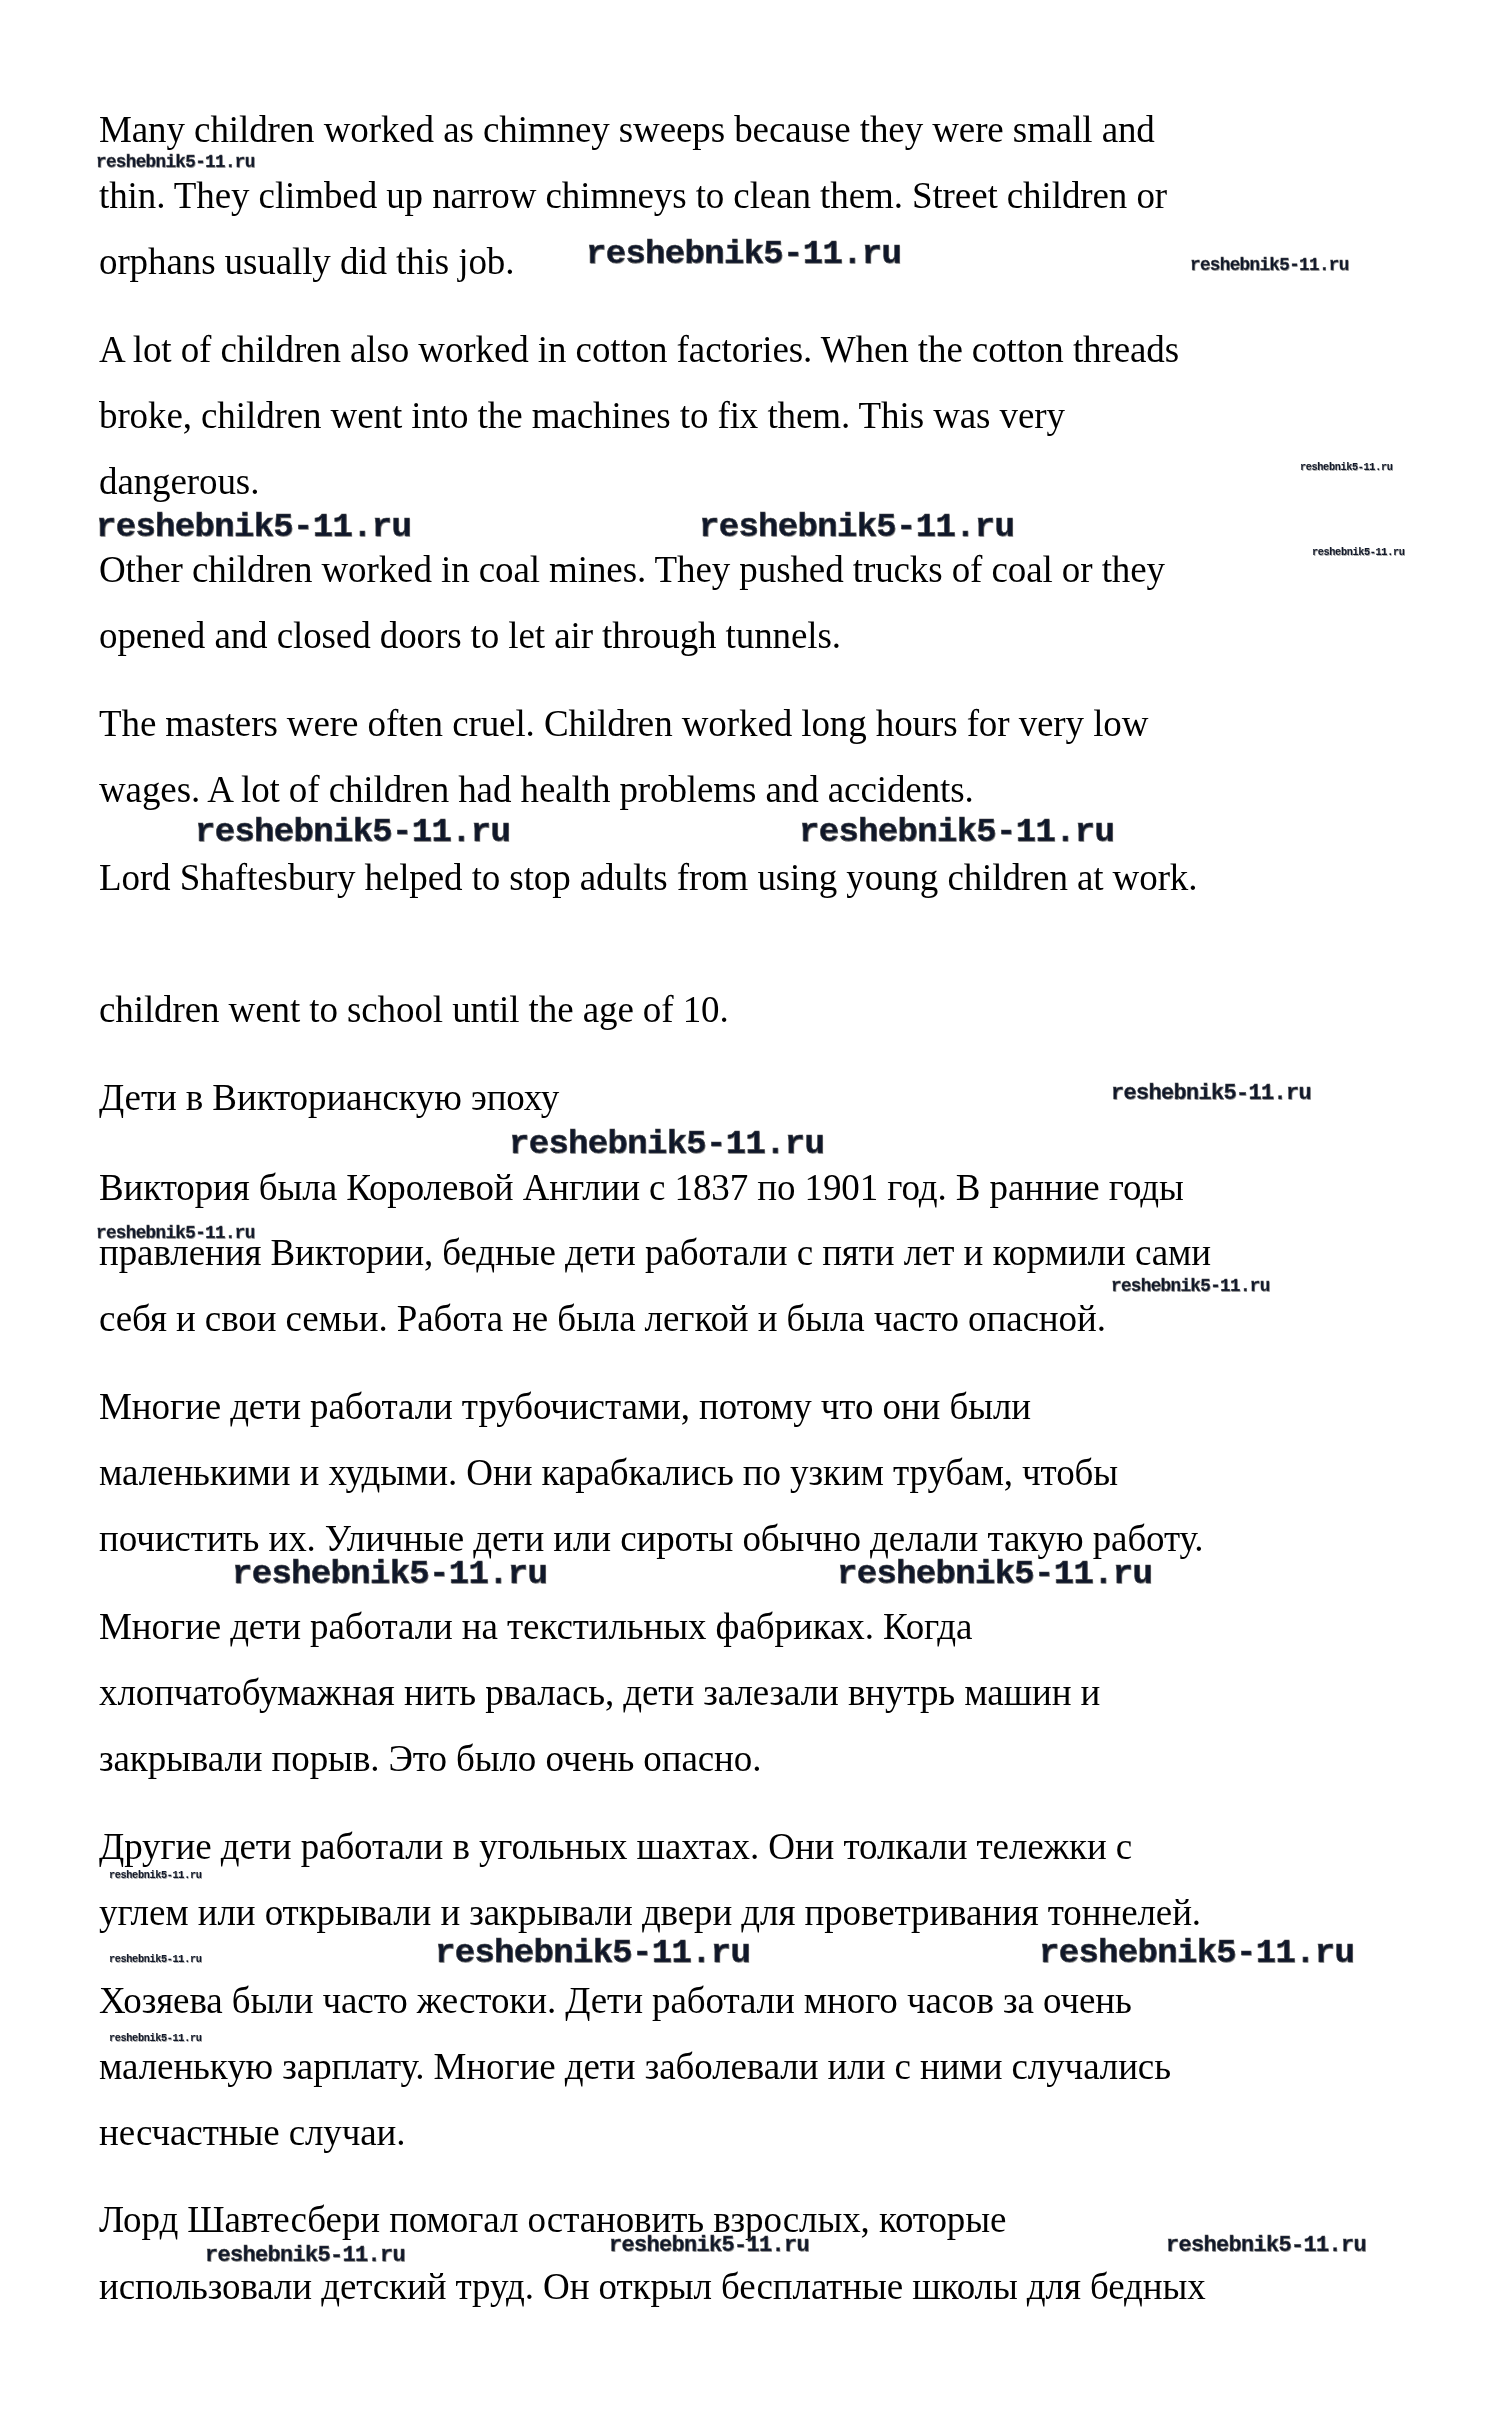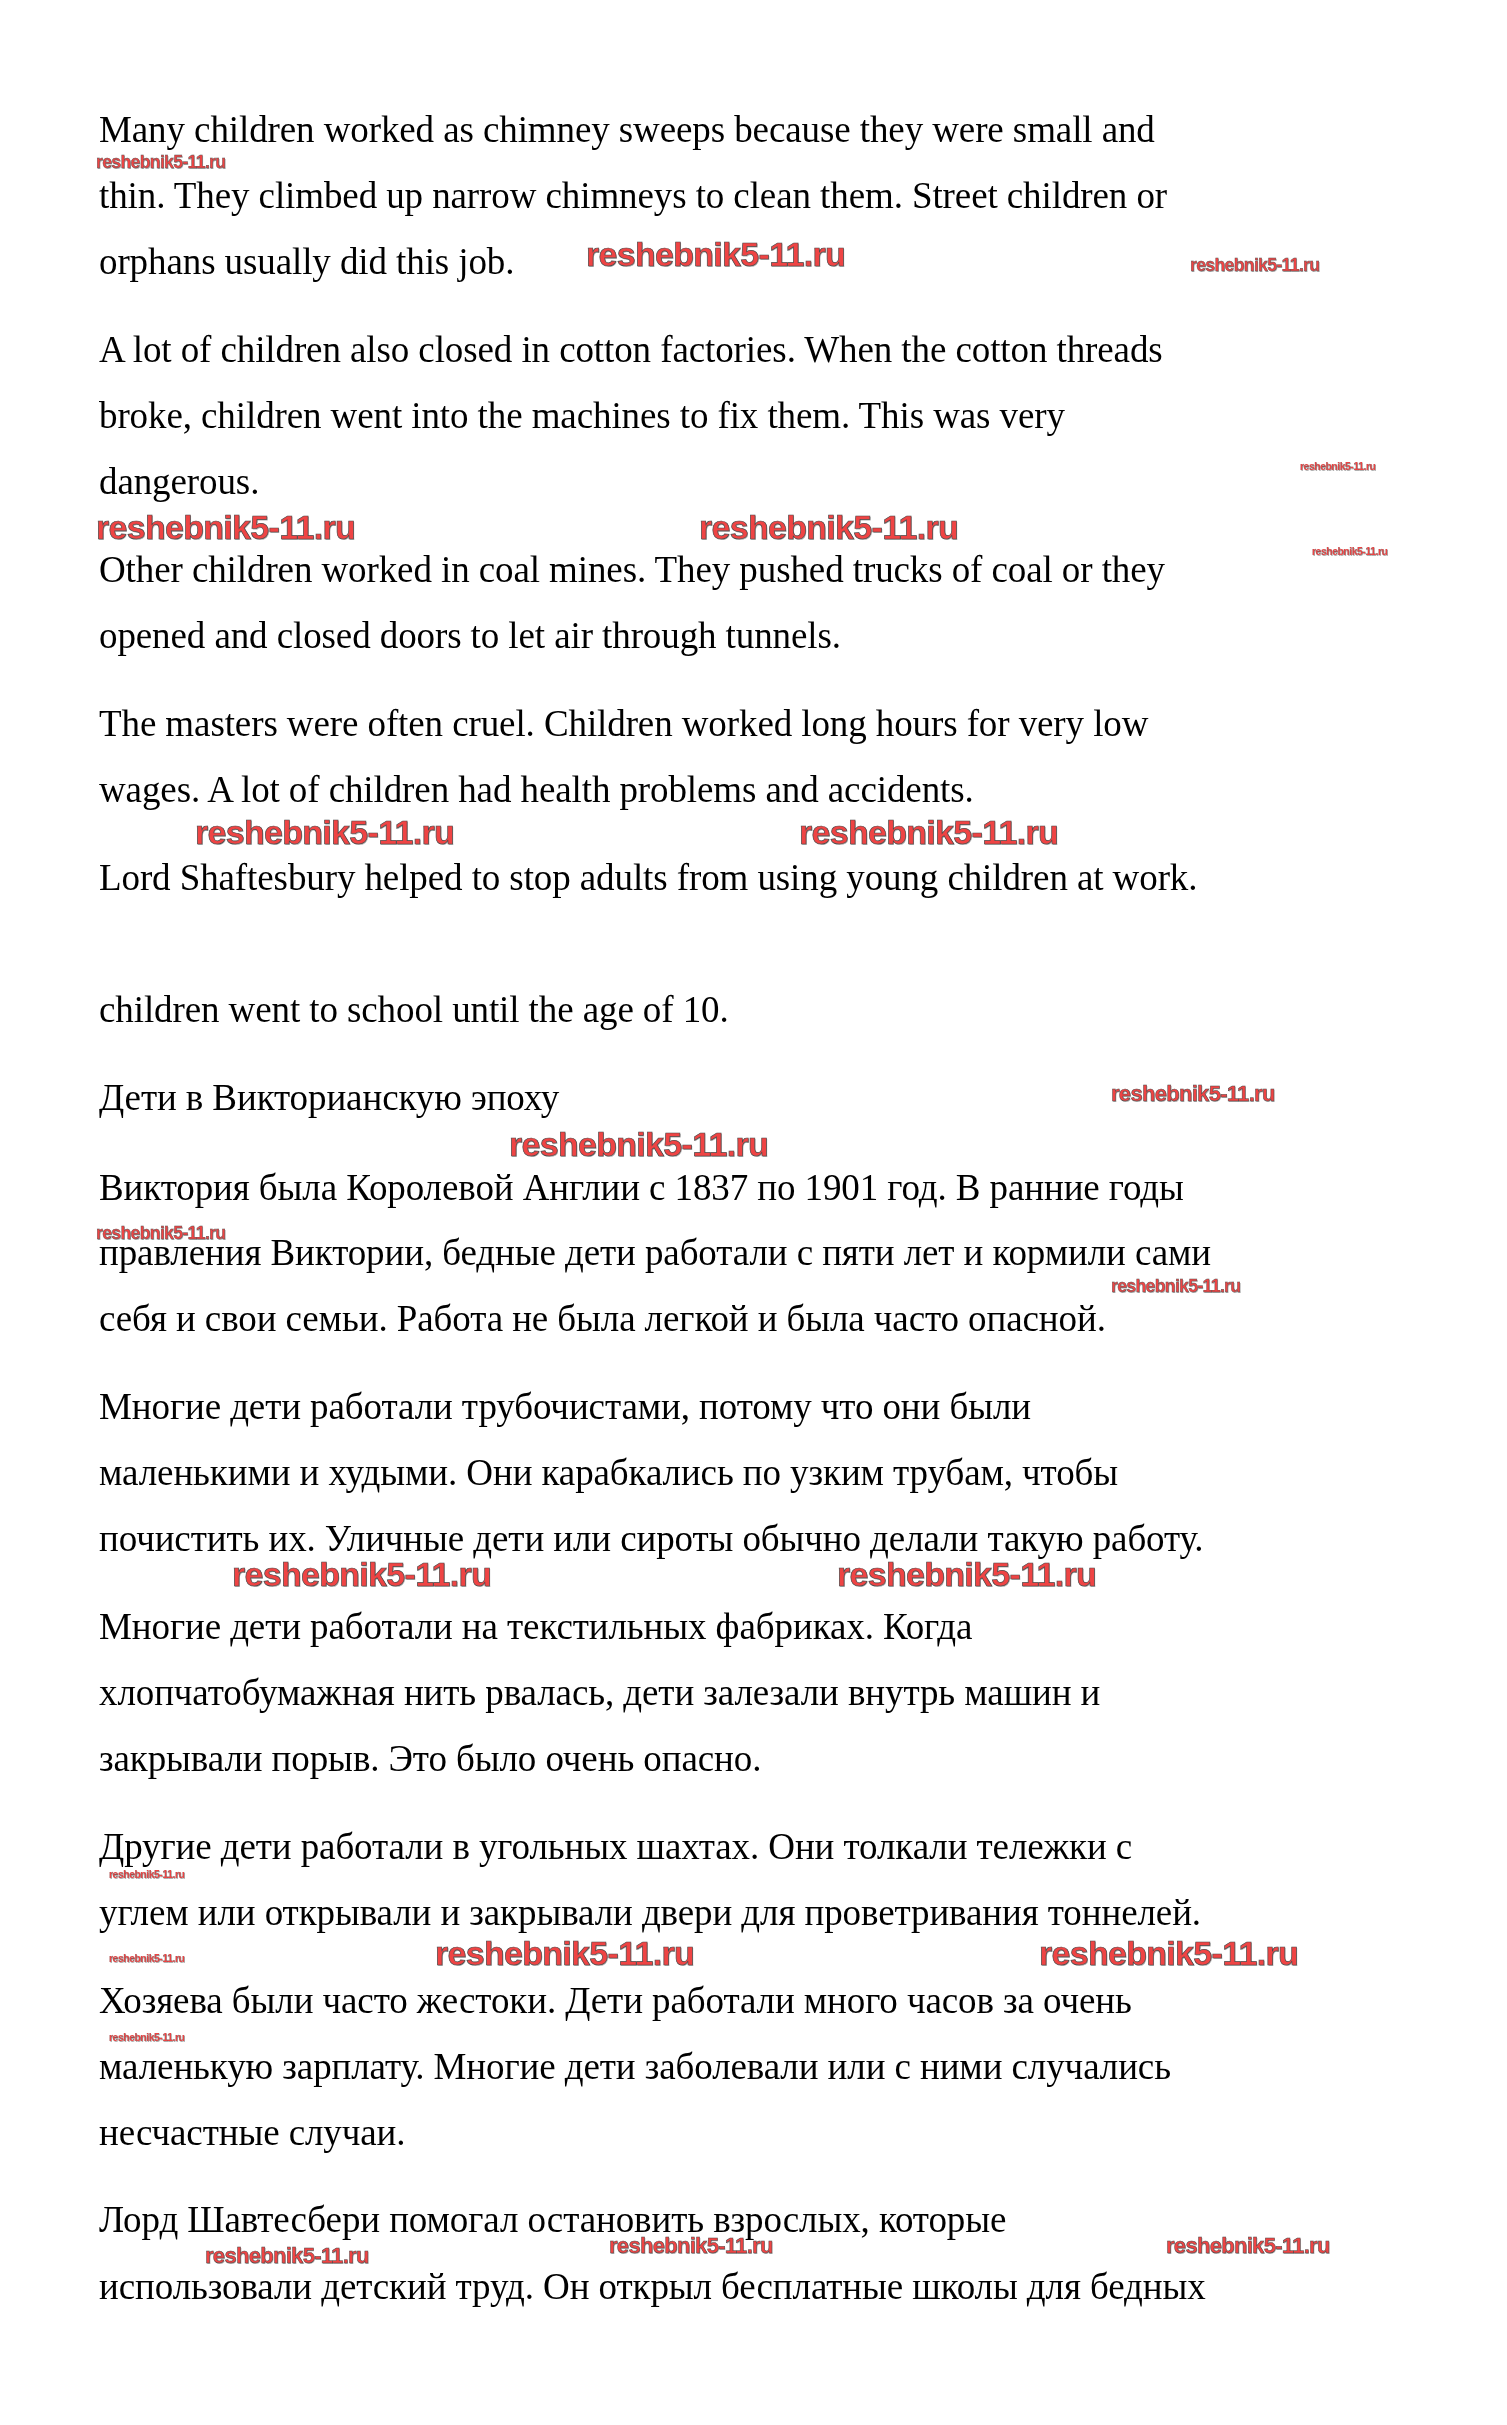--- a/index.html
+++ b/index.html
@@ -27,42 +27,42 @@
     white-space: nowrap;
     font-family: "Liberation Serif", "DejaVu Serif", serif;
     font-size: 37px;
     line-height: 44px;
     color: #000000;
     letter-spacing: -0.1px;
   }
   .wm {
     position: absolute;
     white-space: nowrap;
-    font-family: Liberation Sans, sans-serif;
+    font-family: Liberation Mono, monospace;
     font-weight: bold;
-    color: #ef4444;
+    color: #0f172a;
     -webkit-text-stroke: 0.7px #4a4a4a;
     text-shadow: 0.7px 0.7px 0 #b0b0b0;
     letter-spacing: -0.7px;
   }
   .wm.big { font-size: 34px; }
   .wm.mid { font-size: 22px; -webkit-text-stroke: 0.5px #4a4a4a; }
   .wm.small { font-size: 17.7px; -webkit-text-stroke: 0.4px #555; }
   .wm.tiny { font-size: 10.3px; -webkit-text-stroke: 0.2px #555; letter-spacing: -0.4px; }
 </style>
 </head>
 <body>
 
 <div class="page">
 
   <div class="line" style="top:108px">Many children worked as chimney sweeps because they were small and</div>
   <div class="line" style="top:174px">thin. They climbed up narrow chimneys to clean them. Street children or</div>
   <div class="line" style="top:240px">orphans usually did this job.</div>
 
-  <div class="line" style="top:328px">A lot of children also closed in cotton factories. When the cotton threads</div>
+  <div class="line" style="top:328px">A lot of children also worked in cotton factories. When the cotton threads</div>
   <div class="line" style="top:394px">broke, children went into the machines to fix them. This was very</div>
   <div class="line" style="top:460px">dangerous.</div>
 
   <div class="line" style="top:548px">Other children worked in coal mines. They pushed trucks of coal or they</div>
   <div class="line" style="top:614px">opened and closed doors to let air through tunnels.</div>
 
   <div class="line" style="top:702px">The masters were often cruel. Children worked long hours for very low</div>
   <div class="line" style="top:768px">wages. A lot of children had health problems and accidents.</div>
 
   <div class="line" style="top:856px">Lord Shaftesbury helped to stop adults from using young children at work.</div>

